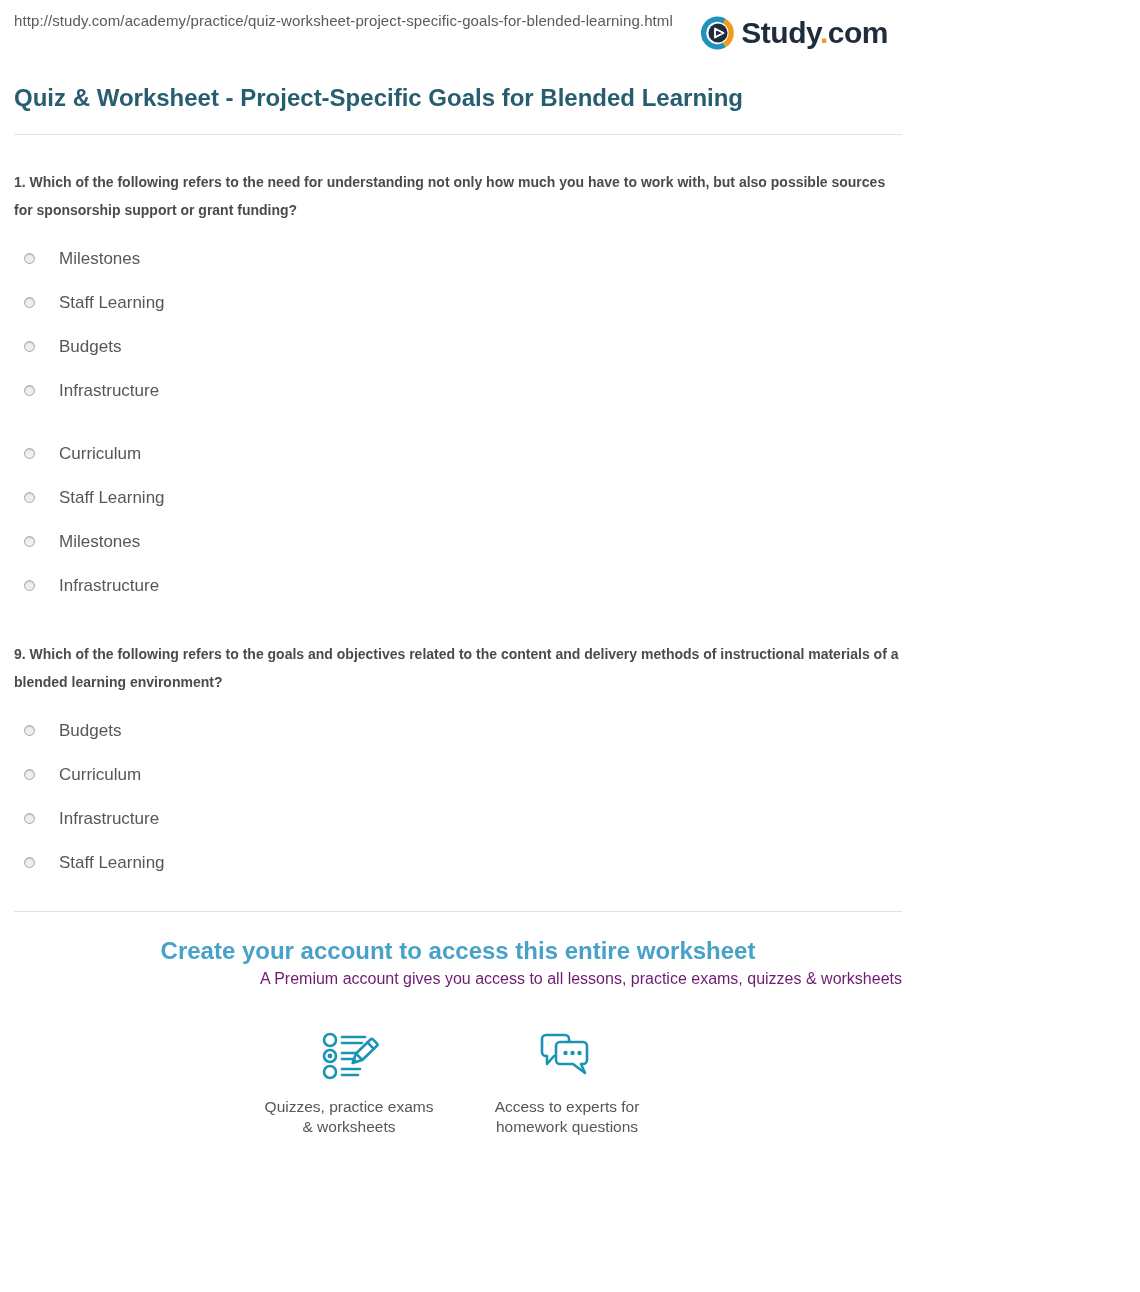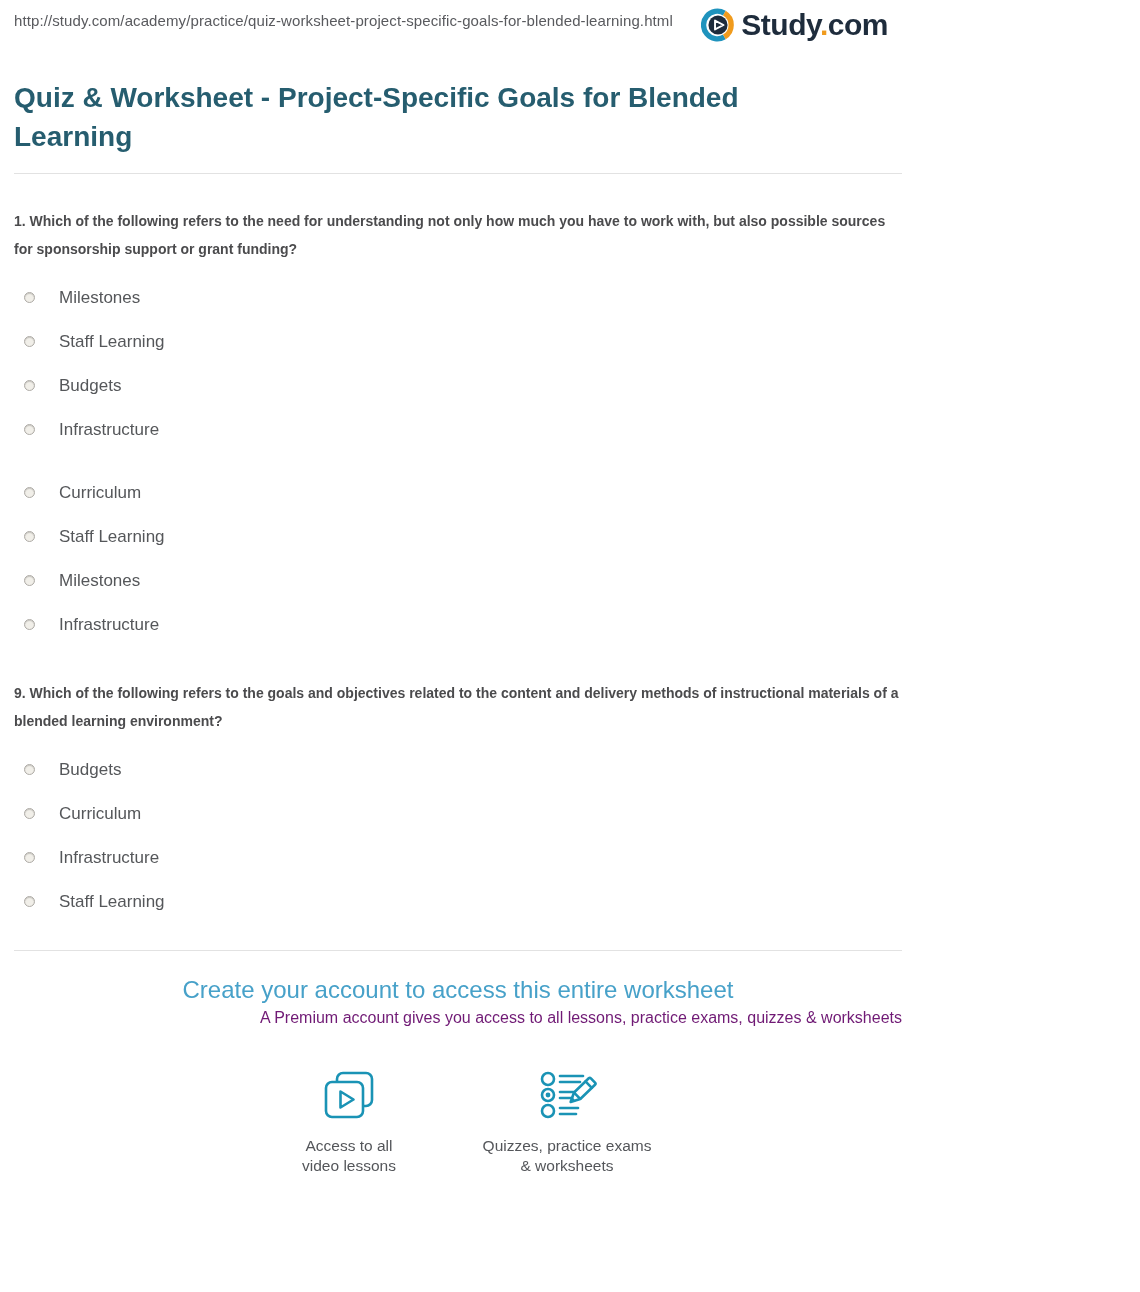--- a/index.html
+++ b/index.html
@@ -18,30 +18,30 @@
   body{
     width:1140px;
     font-family:"Liberation Sans", sans-serif;
     color:var(--text-mid);
   }
   .page{width:916px;padding:0 14px;}
 
   
   .header{position:relative;padding-top:12px;height:48px;}
   .url{font-size:15px;color:#595a5e;letter-spacing:0.1px;}
-  .logo{position:absolute;right:14px;top:8px;display:flex;align-items:flex-end;}
+  .logo{position:absolute;right:14px;top:16px;display:flex;align-items:flex-end;}
   .logo svg{display:block;margin-right:6px;}
   .logo-text{font-size:30px;font-weight:bold;color:var(--logo-navy);letter-spacing:-0.5px;}
   .logo-text .dot{color:var(--logo-orange);}
 
   
   h1.page-title{
     margin:30px 0 0 0;
     max-width:810px;
-    font-size:28px;line-height:39px;
+    font-size:24px;line-height:39px;
     font-weight:bold;color:var(--title-color);
   }
   .divider{border:none;border-top:1px solid var(--divider);margin:17px 0 0 0;}
 
   
   .question{margin-top:46px;}
   .question:first-child{margin-top:33px;}
   .question-text{
     font-size:14px;line-height:28px;font-weight:bold;
     color:var(--text-dark);margin:0 3px 26px 0;max-width:1108px;
@@ -55,21 +55,21 @@
     border:1px solid #aeaba6;background:#f1efe9;
     box-shadow:inset 0 1px 1px rgba(0,0,0,0.18);
     margin:0;flex:0 0 auto;cursor:pointer;
   }
   .option-label{margin-left:24px;font-size:17px;color:#55575a;}
 
   
   .cta-divider{border:none;border-top:1px solid var(--divider);margin:40px 0 0 0;}
   .cta-heading{
     margin:25px 0 0 0;text-align:center;
-    font-size:24px;font-weight:normal;color:var(--cta-heading-color);
+    font-size:24px;font-weight:bold;color:var(--cta-heading-color);
   }
   .cta-subheading{margin:5px 0 0 0;text-align:right;font-size:16px;color:#701a75;}
   .features{display:flex;justify-content:center;margin-top:36px;}
   .feature{width:218px;text-align:center;}
   .feature-icon{height:60px;display:flex;align-items:flex-end;justify-content:center;color:var(--accent-teal);}
   .feature-label{margin-top:13px;font-size:15.5px;line-height:20px;color:#54565a;}
 </style>
 </head>
 <body>
 
@@ -169,33 +169,20 @@
   </div>
 </div>
 
   <hr class="cta-divider">
 
   <h2 class="cta-heading">Create your account to access this entire worksheet</h2>
   <div class="cta-subheading">A Premium account gives you access to all lessons, practice exams, quizzes &amp; worksheets</div>
 
   <div class="features">
 
-    <div class="feature">
-      <div class="feature-icon">
-        <svg width="58" height="54" viewBox="0 0 58 54" fill="none" stroke="currentColor" stroke-width="2.6" stroke-linejoin="round" stroke-linecap="round">
-          <rect x="17" y="4" width="35" height="33" rx="6"></rect>
-          <rect x="6" y="13" width="37" height="35" rx="6" fill="#ffffff"></rect>
-          <path d="M20.5 22.5 L33.5 30.5 L20.5 38.5 Z"></path>
-        </svg>
-      </div>
-      <div class="feature-label">
-        <div>Access to all</div>
-        <div>video lessons</div>
-      </div>
-    </div>
 
     <div class="feature">
       <div class="feature-icon">
         <svg width="62" height="54" viewBox="0 0 62 54" fill="none" stroke="currentColor" stroke-width="2.6" stroke-linecap="round" stroke-linejoin="round">
           <circle cx="12" cy="10" r="6"></circle>
           <circle cx="12" cy="26" r="6"></circle>
           <circle cx="12" cy="42" r="6"></circle>
           <circle cx="12" cy="26" r="2.4" fill="currentColor" stroke="none"></circle>
           <path d="M24 7 H47"></path>
             <path d="M24 13 H44"></path>
@@ -210,16 +197,31 @@
             <path d="M42.8 32.5 L44 37 L45.2 32.5 Z" fill="currentColor" stroke="none"></path>
           </g>
         </svg>
       </div>
       <div class="feature-label">
         <div>Quizzes, practice exams</div>
         <div>&amp; worksheets</div>
       </div>
     </div>
 
+    <div class="feature">
+      <div class="feature-icon">
+        <svg width="60" height="54" viewBox="0 0 60 54" fill="none" stroke="currentColor" stroke-width="2.6" stroke-linejoin="round" stroke-linecap="round">
+          <path d="M9 5 H28 A4 4 0 0 1 32 9 V22 A4 4 0 0 1 28 26 H17 L10 34 V26 H9 A4 4 0 0 1 5 22 V9 A4 4 0 0 1 9 5 Z"></path>
+          <path d="M23 12 H46 A4 4 0 0 1 50 16 V30 A4 4 0 0 1 46 34 H44 L48 43 L36 34 H23 A4 4 0 0 1 19 30 V16 A4 4 0 0 1 23 12 Z" fill="#ffffff"></path>
+          <circle cx="28.5" cy="23" r="2.2" fill="currentColor" stroke="none"></circle>
+          <circle cx="35.5" cy="23" r="2.2" fill="currentColor" stroke="none"></circle>
+          <circle cx="42.5" cy="23" r="2.2" fill="currentColor" stroke="none"></circle>
+        </svg>
+      </div>
+      <div class="feature-label">
+        <div>Access to experts for</div>
+        <div>homework questions</div>
+      </div>
+    </div>
 
   </div>
 
 </div>
 
 </body></html>

